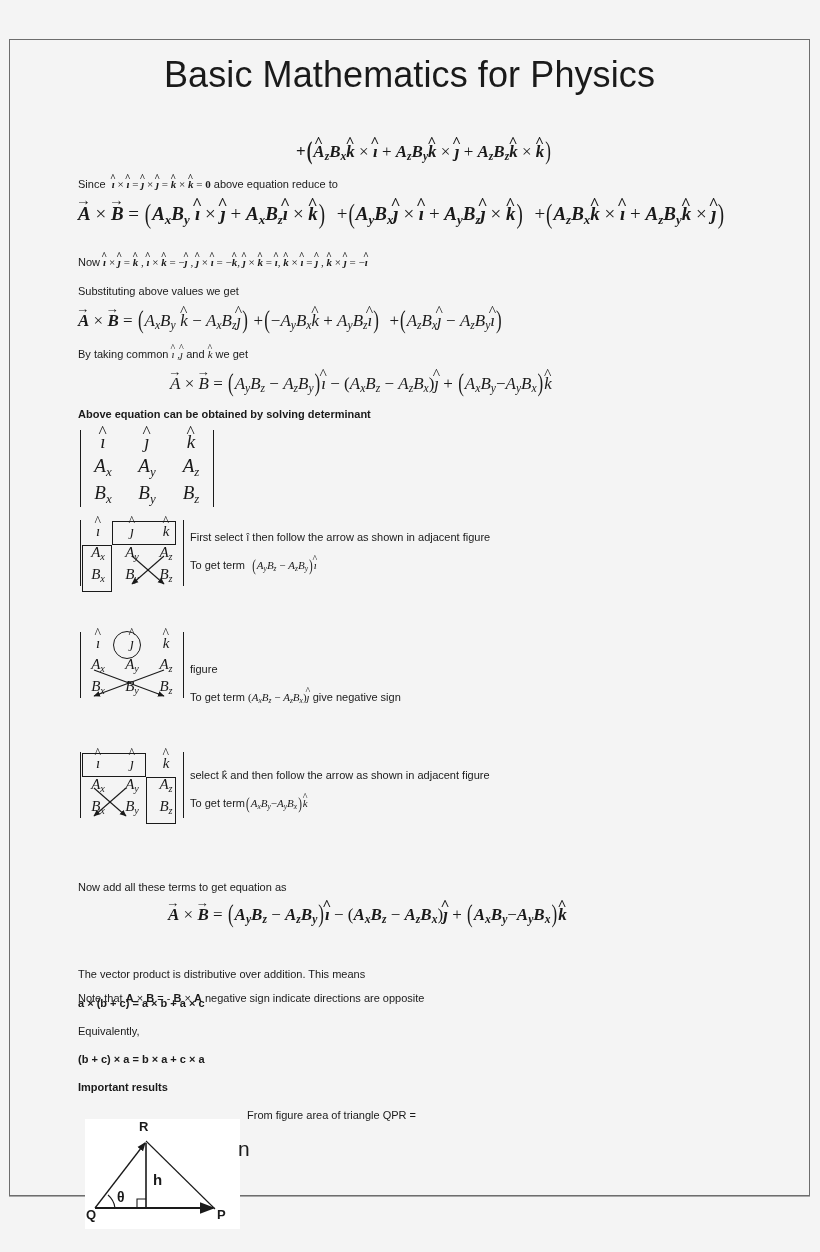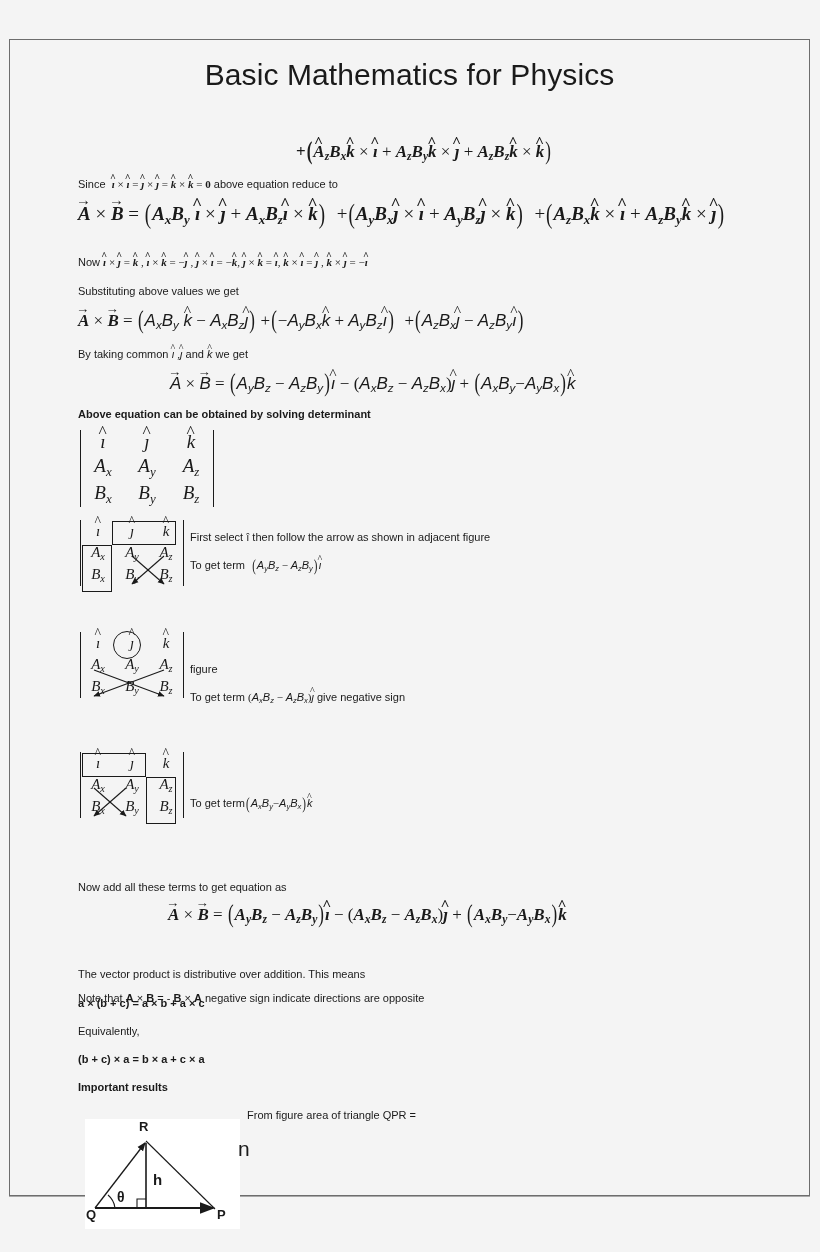--- a/index.html
+++ b/index.html
@@ -36,36 +36,36 @@
     top: 55px;
     width: 801px;
     text-align: center;
   }
   .title-0 {
     font-size: 25px;
     letter-spacing: 0.2px;
     line-height: 33px;
   }
   .title-1 {
-    font-size: 30px;
+    font-size: 36px;
     line-height: 40px;
     letter-spacing: 0.1px;
   }
   .eq, .txt {
     position: absolute;
     white-space: nowrap;
   }
   .txt {
     font-size: 11px;
     line-height: 20px;
   }
   .bold { font-weight: bold; }
   
   .m {
-    font-family: Liberation Sans, sans-serif;
+    font-family: Liberation Serif, serif;
     font-style: italic;
   }
   .mb {
     font-family: "Liberation Serif", serif;
     font-style: italic;
     font-weight: bold;
   }
   .up { font-style: normal; }
   sub {
     font-size: 0.68em;
@@ -355,20 +355,21 @@
     <svg class="figsvg" width="110" height="80">
       <defs>
         <marker id="ah3" markerWidth="7" markerHeight="7" refX="5.5" refY="3" orient="auto">
           <path d="M0,0.4 L6,3 L0,5.6 z" fill="#1a1a1a"></path>
         </marker>
       </defs>
       <line x1="46" y1="36" x2="14" y2="64" stroke="#1a1a1a" stroke-width="1.1" marker-end="url(#ah3)"></line>
       <line x1="14" y1="36" x2="46" y2="64" stroke="#1a1a1a" stroke-width="1.1" marker-end="url(#ah3)"></line>
     </svg>
   </div>
+  <div class="txt" style="left:190px; top:765px;">select k̂ and then follow the arrow as shown in adjacent figure</div>
   <div class="txt" style="left:190px; top:793px;">
     To get term<span class="paren">(</span><span class="m">A<sub>x</sub>B<sub>y</sub></span><span class="op">−</span><span class="m">A<sub>y</sub>B<sub>x</sub></span><span class="paren">)</span><span class="m hat">k</span>
   </div>
 
   <div class="txt" style="left:78px; top:877px;">Now add all these terms to get equation as</div>
 
   <div class="eq" style="left:168px; top:905px; font-size:17px;">
     <span class="mb vec">A</span><span class="op"> × </span><span class="mb vec">B</span><span class="op"> = </span><span class="paren">(</span><span class="mb">A<sub>y</sub>B<sub>z</sub></span><span class="op"> − </span><span class="mb">A<sub>z</sub>B<sub>y</sub></span><span class="paren">)</span><span class="mb hat hatb">ı</span><span class="op"> − (</span><span class="mb">A<sub>x</sub>B<sub>z</sub></span><span class="op"> − </span><span class="mb">A<sub>z</sub>B<sub>x</sub></span><span class="op">)</span><span class="mb hat hatb">ȷ</span><span class="op"> + </span><span class="paren">(</span><span class="mb">A<sub>x</sub>B<sub>y</sub></span><span class="op">−</span><span class="mb">A<sub>y</sub>B<sub>x</sub></span><span class="paren">)</span><span class="mb hat hatb">k</span>
   </div>
 

